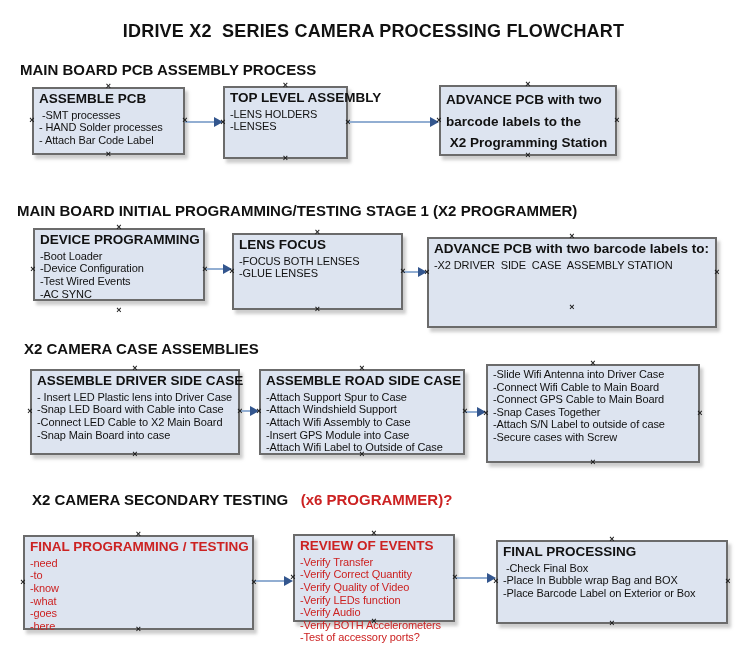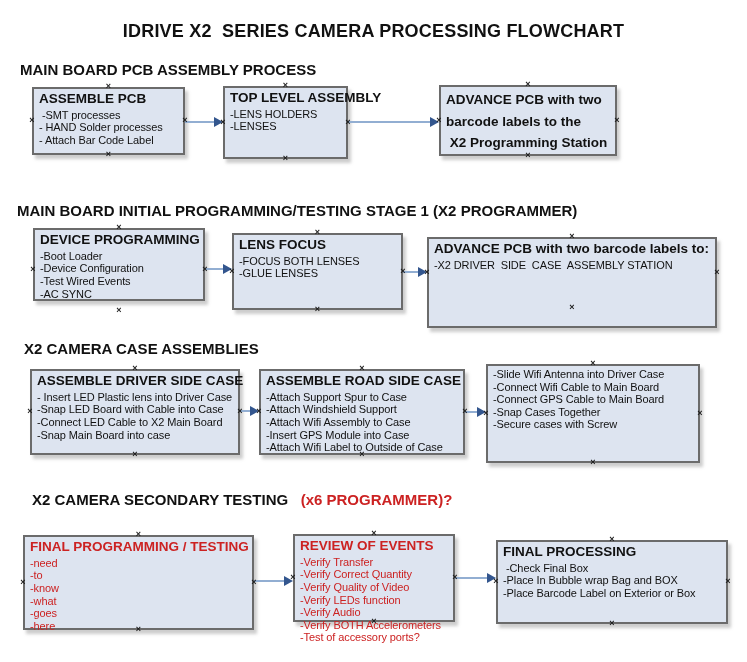--- a/index.html
+++ b/index.html
@@ -133,20 +133,21 @@
     </div>
     <span class="xmark" style="left: 362px; top: 369px;">×</span>
     <span class="xmark" style="left: 362px; top: 455px;">×</span>
     <span class="xmark" style="left: 259px; top: 412px;">×</span>
     <span class="xmark" style="left: 465px; top: 412px;">×</span>
     <div class="node" style="left: 486px; top: 364px; width: 214px; height: 99px;">
       <div class="node-item">-Slide Wifi Antenna into Driver Case</div>
       <div class="node-item">-Connect Wifi Cable to Main Board</div>
       <div class="node-item">-Connect GPS Cable to Main Board</div>
       <div class="node-item">-Snap Cases Together</div>
+      <div class="node-item">-Attach S/N Label to outside of case</div>
       <div class="node-item">-Secure cases with Screw</div>
     </div>
     <span class="xmark" style="left: 593px; top: 364px;">×</span>
     <span class="xmark" style="left: 593px; top: 463px;">×</span>
     <span class="xmark" style="left: 486px; top: 413.5px;">×</span>
     <span class="xmark" style="left: 700px; top: 413.5px;">×</span>
     <div class="arrow-line" style="left: 240px; top: 410px; width: 12px;"></div>
     <div class="arrow-head" style="left: 250px; top: 406px;"></div>
     <div class="arrow-line" style="left: 465px; top: 411px; width: 14px;"></div>
     <div class="arrow-head" style="left: 477px; top: 407px;"></div>

